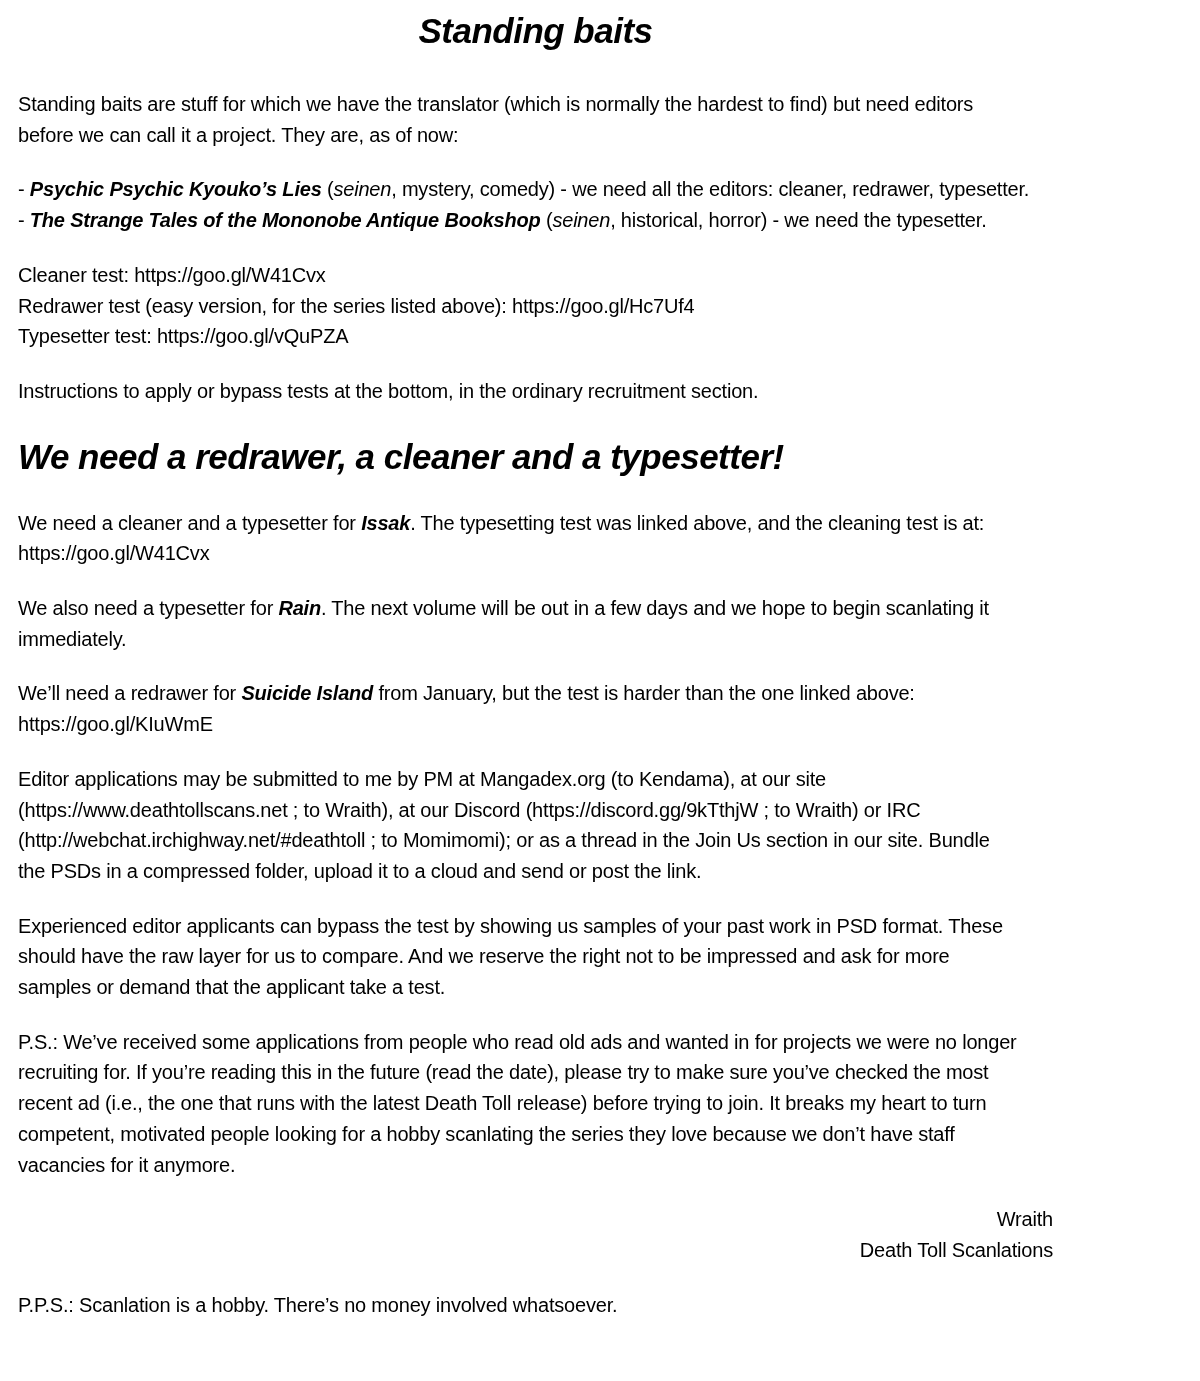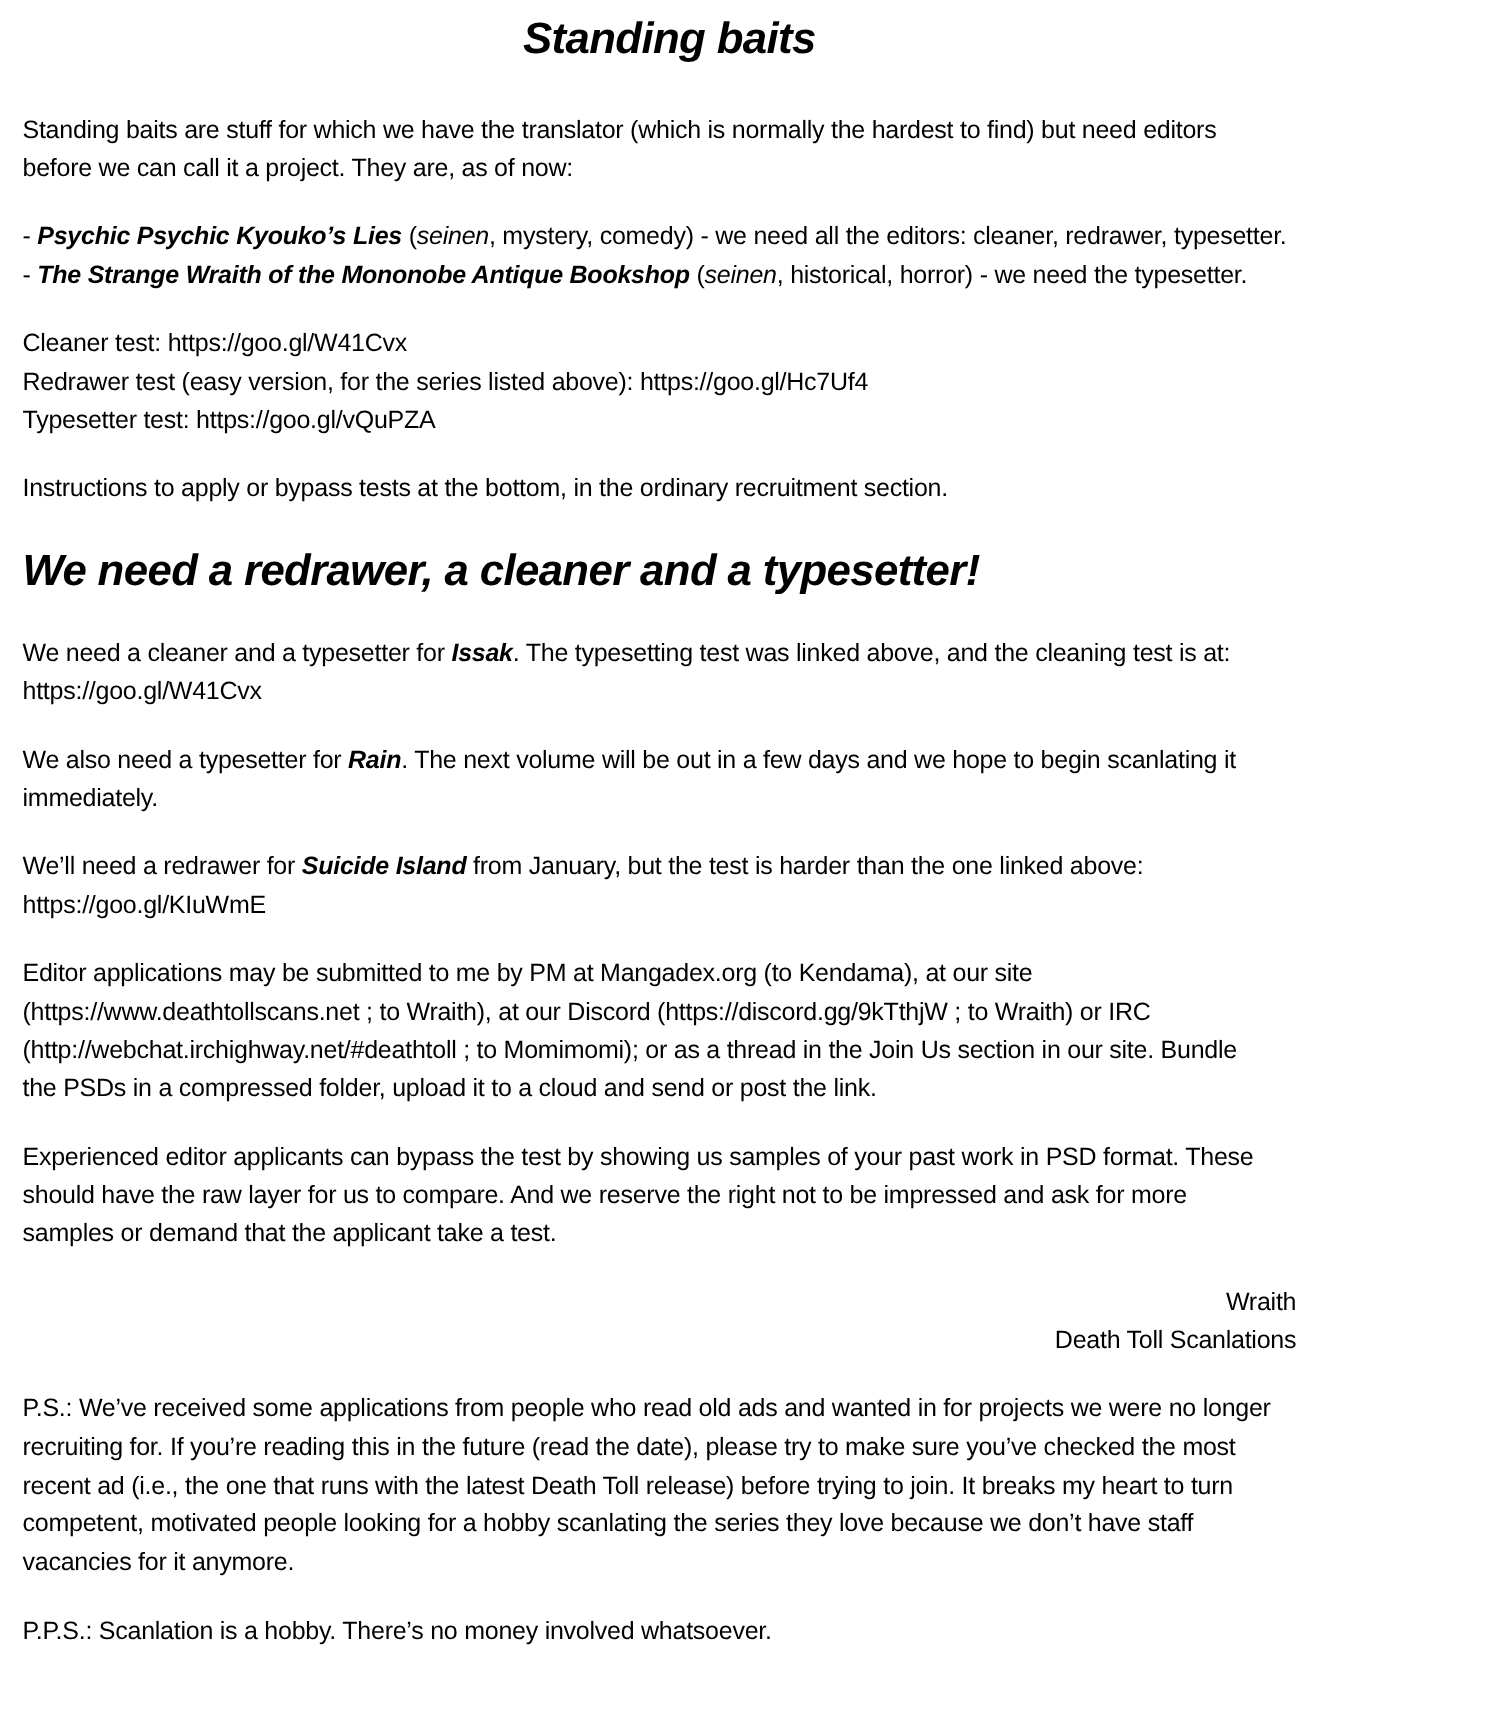--- a/index.html
+++ b/index.html
@@ -35,41 +35,41 @@
   h2.section-heading {
     margin: 28px 0 29px 0;
     text-align: left;
     font-size: 35px;
     line-height: 44px;
     font-weight: bold;
     font-style: italic;
     letter-spacing: -0.5px;
   }
   p.block {
-    margin: 0 16px 24px 0;
+    margin: 0 0 24px 0;
     white-space: pre;
   }
   p.block.right {
     text-align: right;
   }
   .i  { font-style: italic; }
   .bi { font-weight: bold; font-style: italic; }
 </style>
 </head>
 <body style="background: rgb(255, 255, 255); color: rgb(0, 0, 0);">
 
 <div class="page">
 
   <h1 class="doc-title">Standing baits</h1>
 
   <p class="block"><span>Standing baits are stuff for which we have the translator (which is normally the hardest to find) but need editors
 before we can call it a project. They are, as of now:</span></p>
 
   <p class="block"><span>- </span><span class="bi">Psychic Psychic Kyouko’s Lies</span><span> (</span><span class="i">seinen</span><span>, mystery, comedy) - we need all the editors: cleaner, redrawer, typesetter.
-- </span><span class="bi">The Strange Wraith of the Mononobe Antique Bookshop</span><span> (</span><span class="i">seinen</span><span>, historical, horror) - we need the typesetter.</span></p>
+- </span><span class="bi">The Strange Tales of the Mononobe Antique Bookshop</span><span> (</span><span class="i">seinen</span><span>, historical, horror) - we need the typesetter.</span></p>
 
   <p class="block"><span>Cleaner test: https://goo.gl/W41Cvx
 Redrawer test (easy version, for the series listed above): https://goo.gl/Hc7Uf4
 Typesetter test: https://goo.gl/vQuPZA</span></p>
 
   <p class="block"><span>Instructions to apply or bypass tests at the bottom, in the ordinary recruitment section.</span></p>
 
   <h2 class="section-heading">We need a redrawer, a cleaner and a typesetter!</h2>
 
   <p class="block"><span>We need a cleaner and a typesetter for </span><span class="bi">Issak</span><span>. The typesetting test was linked above, and the cleaning test is at:
@@ -84,24 +84,24 @@
   <p class="block"><span>Editor applications may be submitted to me by PM at Mangadex.org (to Kendama), at our site
 (https://www.deathtollscans.net ; to Wraith), at our Discord (https://discord.gg/9kTthjW ; to Wraith) or IRC
 (http://webchat.irchighway.net/#deathtoll ; to Momimomi); or as a thread in the Join Us section in our site. Bundle
 the PSDs in a compressed folder, upload it to a cloud and send or post the link.</span></p>
 
   <p class="block"><span>Experienced editor applicants can bypass the test by showing us samples of your past work in PSD format. These
 should have the raw layer for us to compare. And we reserve the right not to be impressed and ask for more
 samples or demand that the applicant take a test.</span></p>
 
 
-  <p class="block right"><span>Wraith
-Death Toll Scanlations</span></p>
-
   <p class="block"><span>P.S.: We’ve received some applications from people who read old ads and wanted in for projects we were no longer
 recruiting for. If you’re reading this in the future (read the date), please try to make sure you’ve checked the most
 recent ad (i.e., the one that runs with the latest Death Toll release) before trying to join. It breaks my heart to turn
 competent, motivated people looking for a hobby scanlating the series they love because we don’t have staff
 vacancies for it anymore.</span></p>
 
+  <p class="block right"><span>Wraith
+Death Toll Scanlations</span></p>
+
   <p class="block"><span>P.P.S.: Scanlation is a hobby. There’s no money involved whatsoever.</span></p>
 
 </div>
 
 </body></html>

